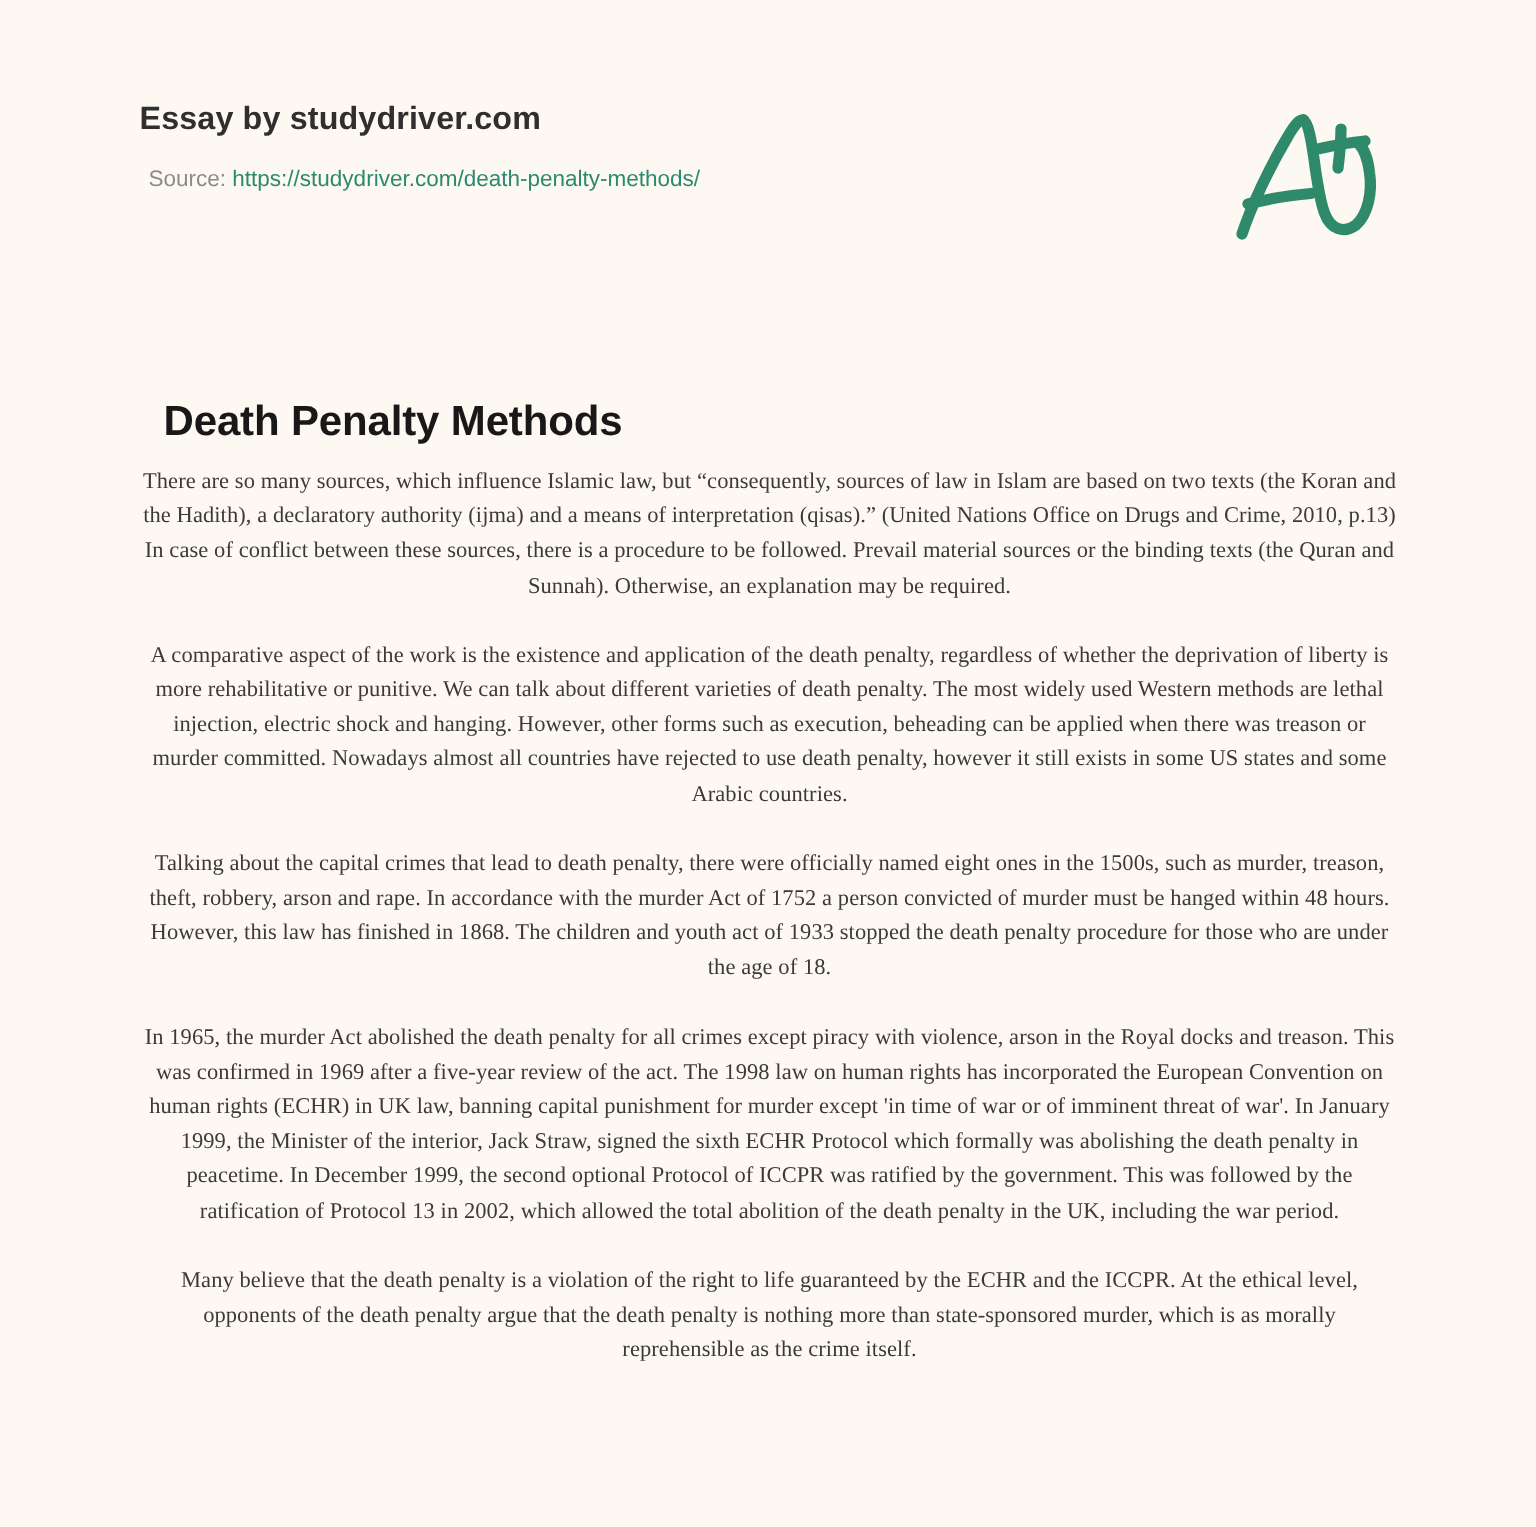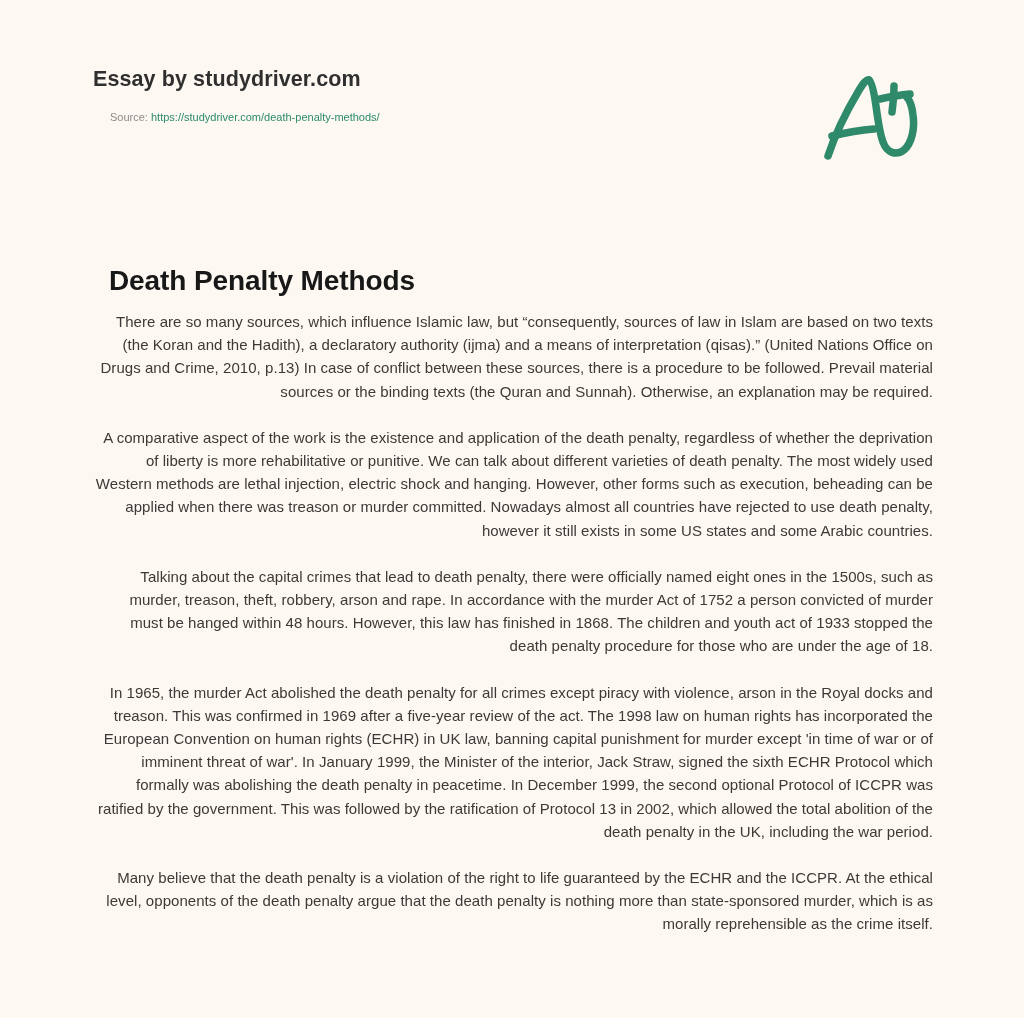--- a/index.html
+++ b/index.html
@@ -35,23 +35,23 @@
   .brand-line {
     font-size: 21.5px;
     font-weight: bold;
     color: #2f2f2f;
     letter-spacing: 0.1px;
     line-height: 1.25;
     margin: 0;
     white-space: nowrap;
   }
   .source-line {
-    margin: 17px;
+    margin: 6px;
     margin-top: 17px;
-    font-size: 11px;
+    font-size: 15px;
     line-height: 1.3;
     color: #8c8c8c;
     white-space: nowrap;
   }
   .source-label {
     color: #8c8c8c;
   }
   .source-url {
     color: #2b8a6d;
     text-decoration: none;
@@ -85,22 +85,23 @@
     position: absolute;
     left: 93px;
     top: 310px;
     width: 840px;
   }
   .article p {
     margin: 0 0 23px 0;
     font-size: 15px;
     line-height: 23.2px;
     color: #3c3a38;
-    text-align: right;
+    text-align: center;
     letter-spacing: 0.05px;
+    font-family: Liberation Serif, serif;
   }
   .article p:last-child { margin-bottom: 0; }
 </style>
 </head>
 <body>
 
 <div class="page">
 
   <div class="header">
     <p class="brand-line">Essay by studydriver.com</p>

